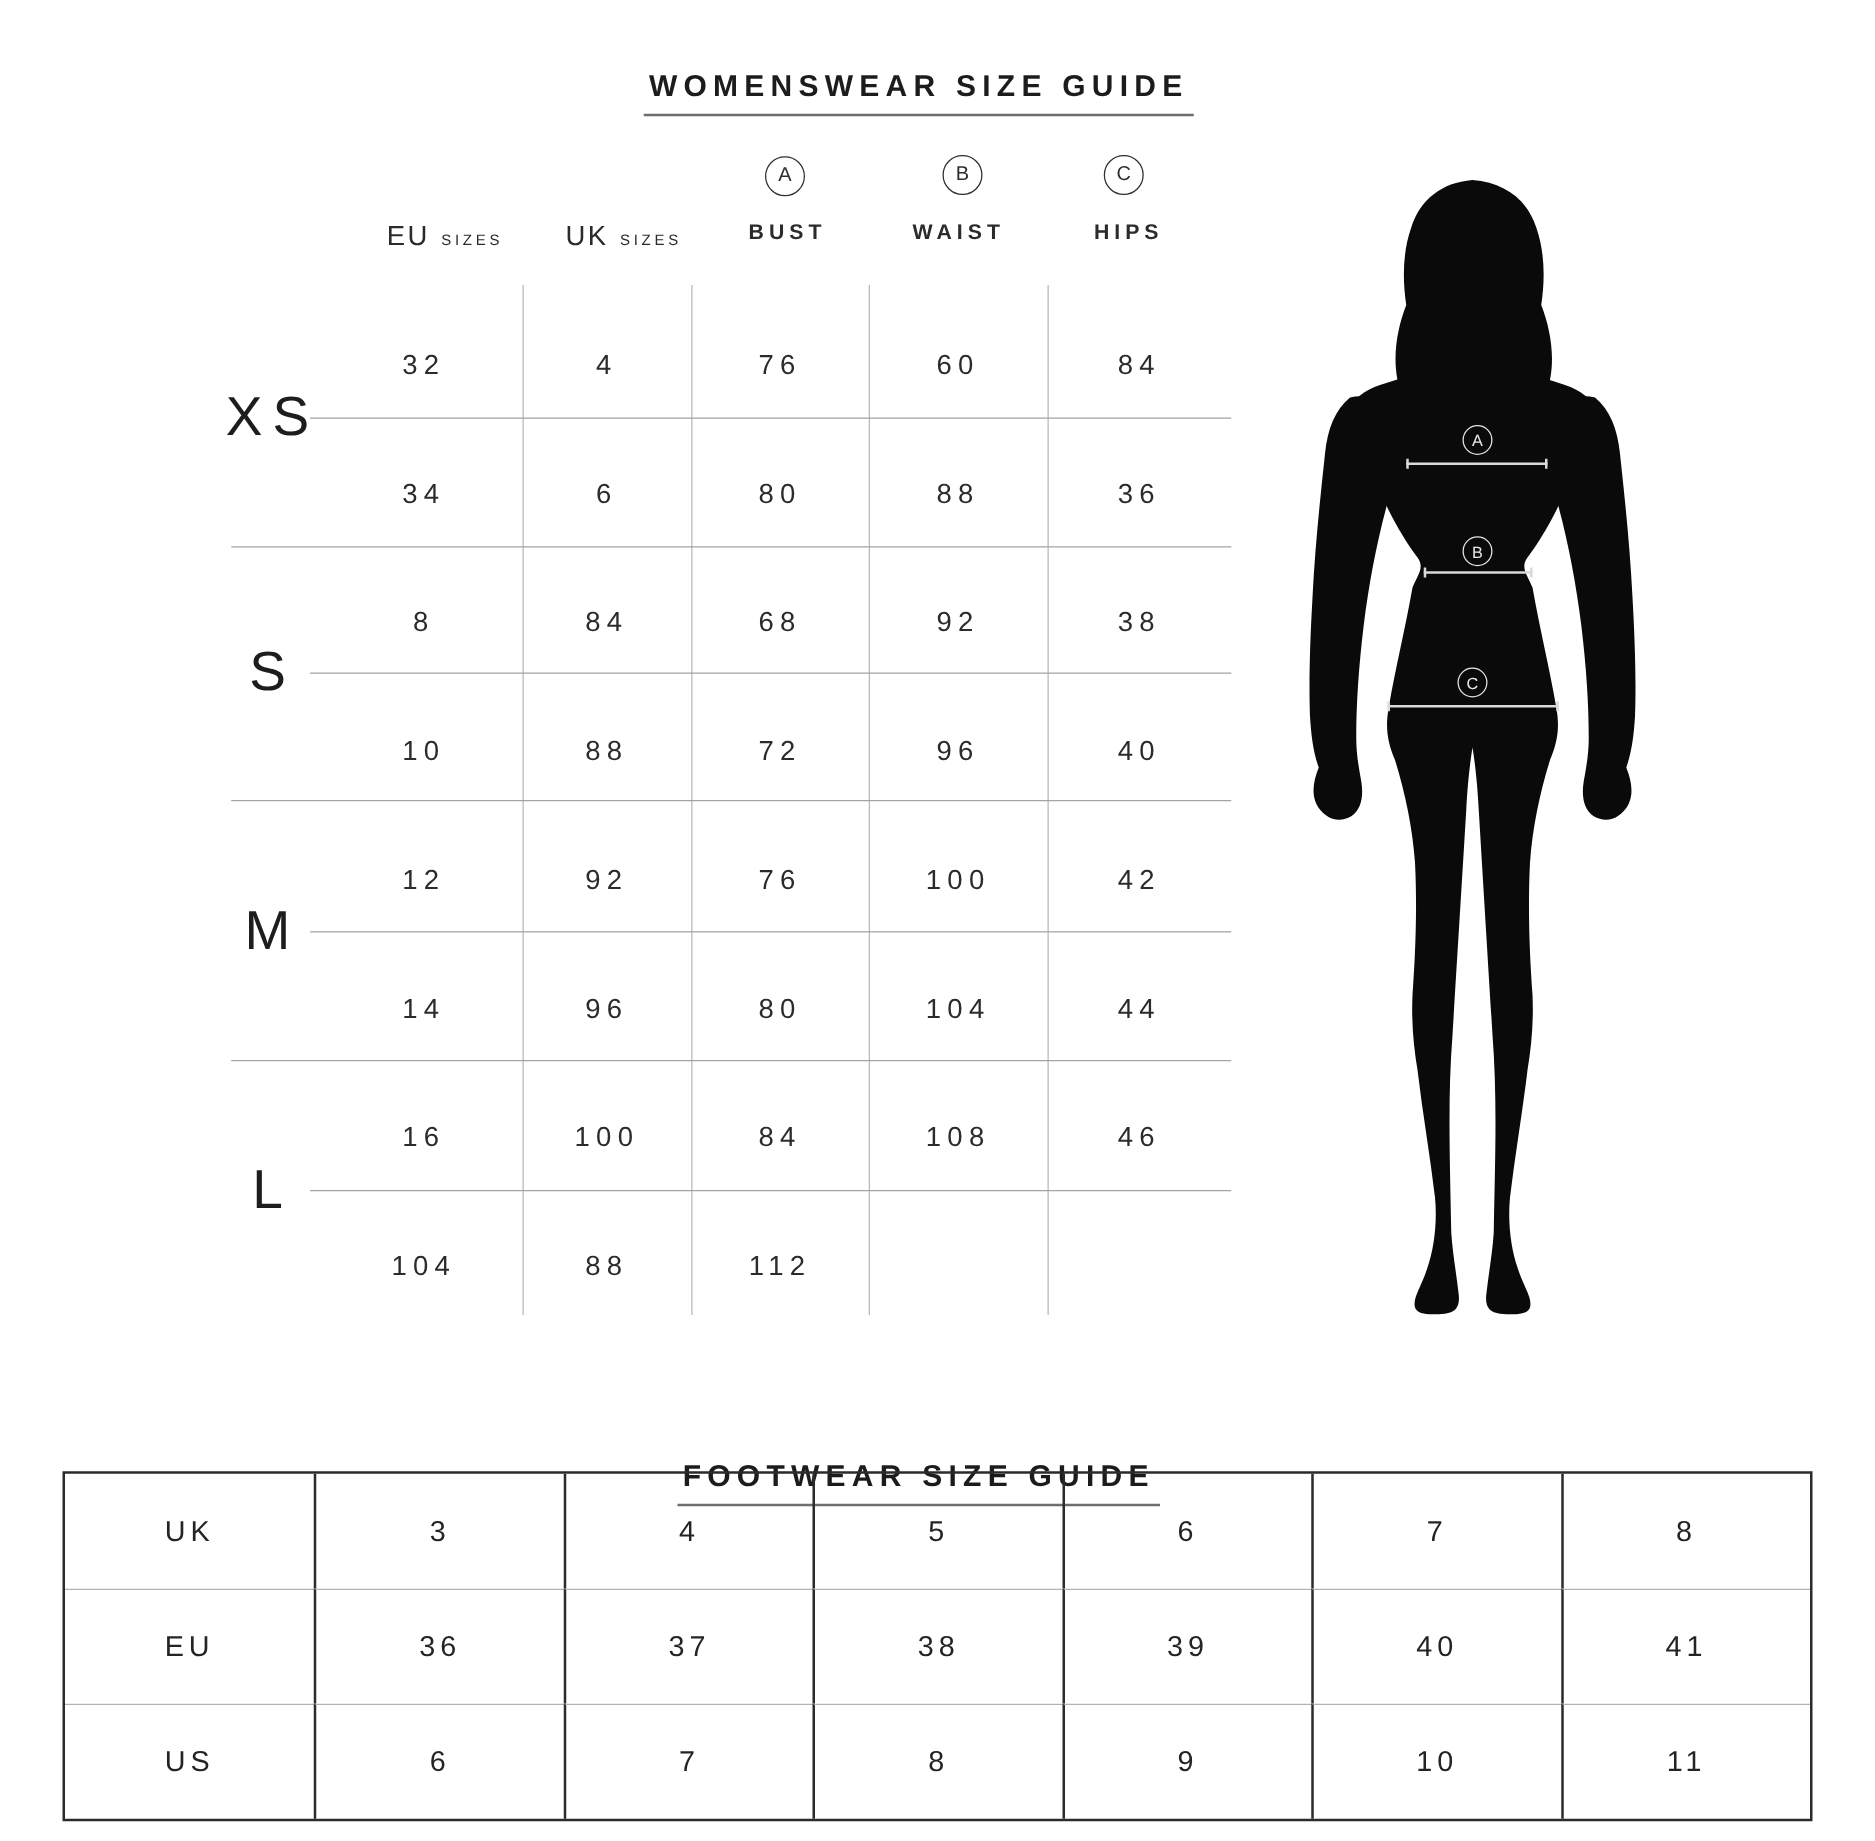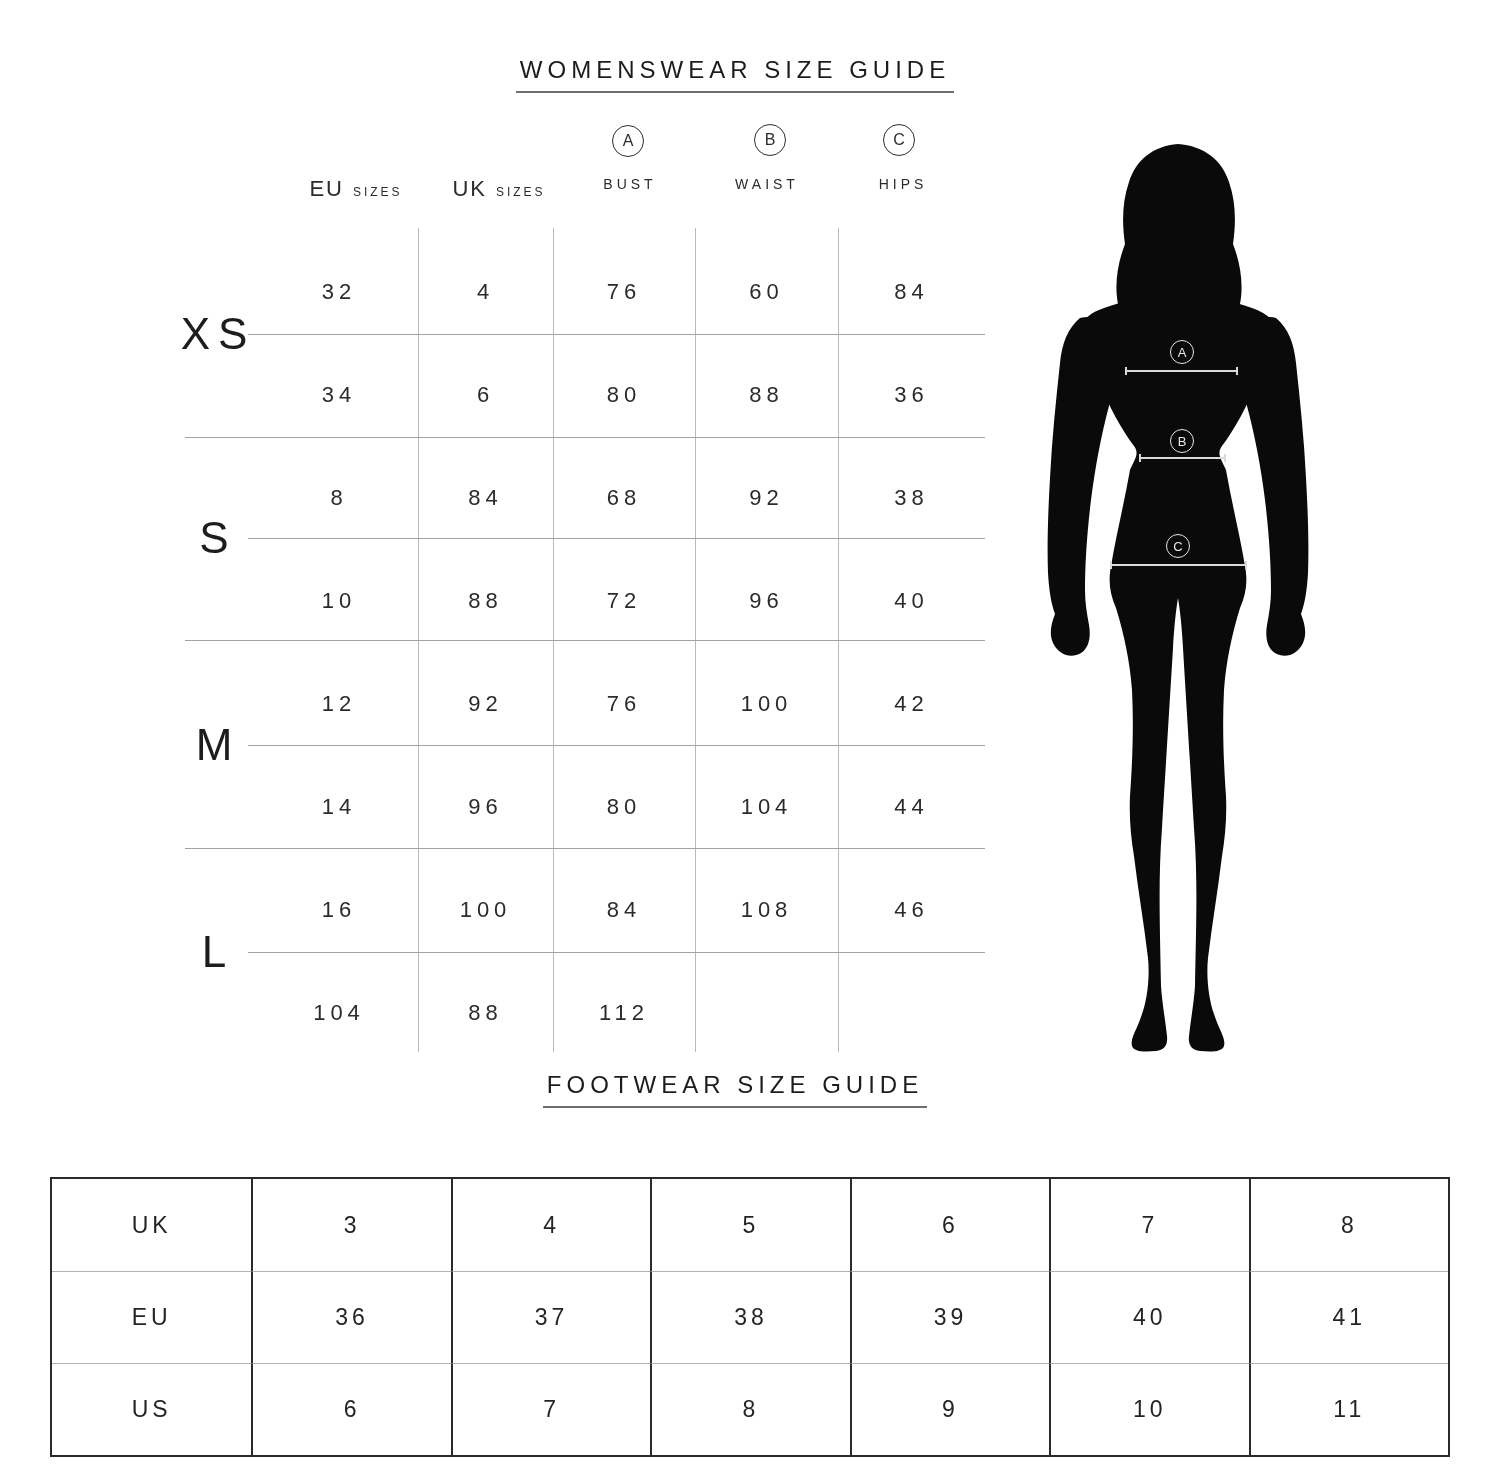--- a/index.html
+++ b/index.html
@@ -3,38 +3,38 @@
 <meta charset="utf-8">
 <style>
   html,body{margin:0;padding:0;background:#ffffff;}
   .page{
     position:relative;width:1500px;height:1473px;background:#ffffff;overflow:hidden;
     font-family:"Liberation Sans", sans-serif;color:#2b2b2b;
   }
   
   .title-wrap{position:absolute;left:0;width:1470px;text-align:center;}
   .ww-title-wrap{top:56px;}
-  .fw-title-wrap{top:1071px;text-align:center;}
+  .fw-title-wrap{top:1168px;text-align:center;}
   .guide-title{
-    display:inline-block;font-size:24px;font-weight:400;letter-spacing:5px;
+    display:inline-block;font-size:24px;font-weight:700;letter-spacing:5px;
     color:#1c1c1c;border-bottom:2px solid #6e6e6e;padding:0 4px 7px 4px;
   }
   
   .marker-badge{
     position:absolute;width:32px;height:32px;border:1.5px solid #2e2e2e;border-radius:50%;
     display:flex;align-items:center;justify-content:center;
     font-size:16px;letter-spacing:0;color:#2e2e2e;box-sizing:border-box;
   }
   .col-header{
     position:absolute;top:176px;height:28px;display:flex;align-items:baseline;
     justify-content:center;gap:9px;white-space:nowrap;color:#2b2b2b;
   }
   .hdr-main{font-size:22px;letter-spacing:2px;}
   .hdr-sub{font-size:12px;letter-spacing:3px;}
-  .hdr-single{font-size:14px;letter-spacing:4px;}
+  .hdr-single{font-size:17px;letter-spacing:4px;font-weight:bold;}
   
   .vline{position:absolute;top:228px;height:824px;width:1px;background:#b9b9b9;}
   .gline{position:absolute;left:185px;width:800px;height:1px;background:#a3a3a3;}
   .mline{position:absolute;left:248px;width:737px;height:1px;background:#a3a3a3;}
   
   .size-label{
     position:absolute;left:170px;width:96px;text-align:center;
     font-size:44px;font-weight:400;letter-spacing:8px;color:#1d1d1d;line-height:46px;
   }
   

